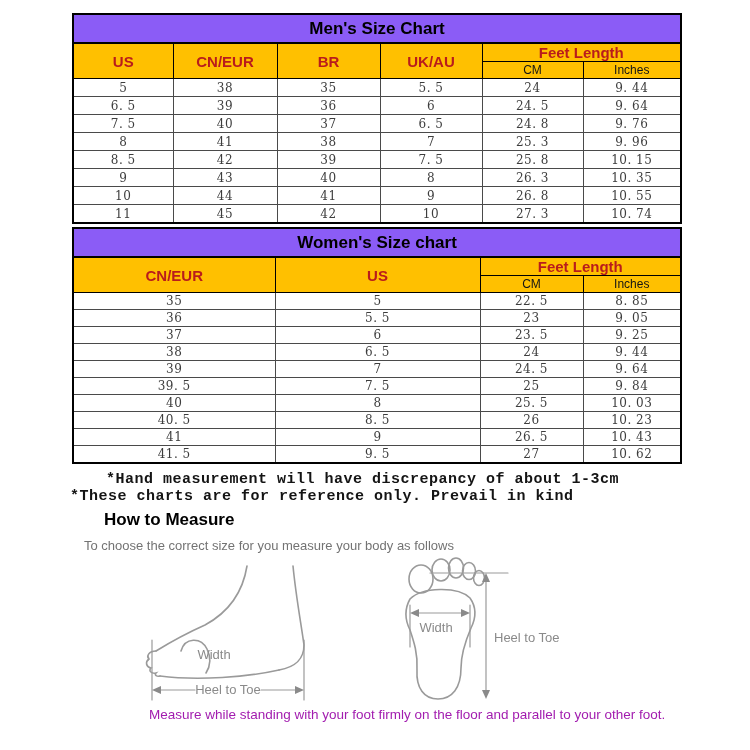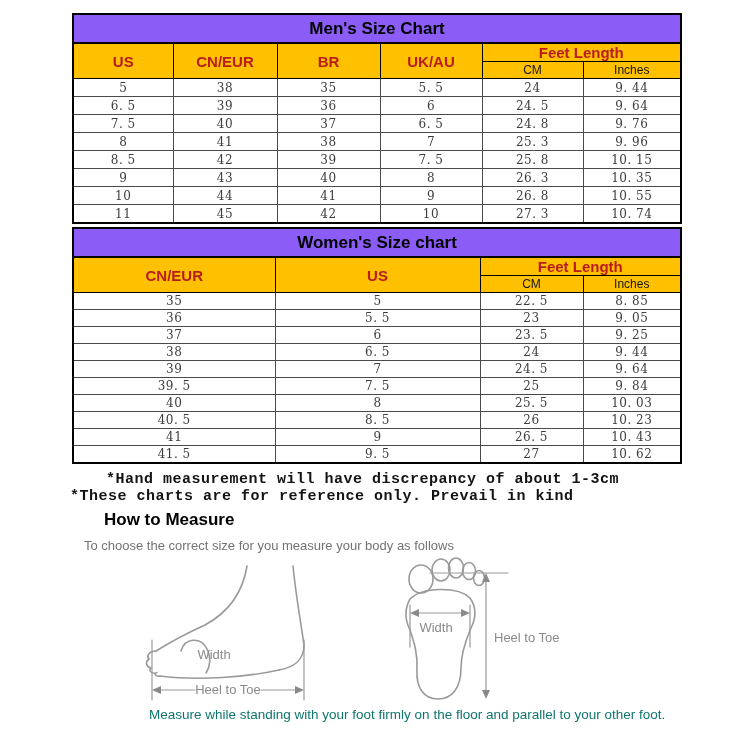--- a/index.html
+++ b/index.html
@@ -44,21 +44,21 @@
   #note-2 { top:488px; }
 
   #how-to-measure-heading {
     position:absolute; left:84px; top:510px; color:#000000;
     font-size:17px; font-weight:bold;margin-left:20px;
   }
   #how-to-measure-subtext {
     position:absolute; left:84px; top:538px; color:#737373; font-size:13px;
   }
   #measure-caption {
-    position:absolute; left:149px; top:707px; color:#0f766e; font-size:13.5px;
+    position:absolute; left:149px; top:707px; color:#a21caf; font-size:13.5px;
   }
   .diagram { position:absolute; }
   #foot-side-view { left:143px; top:563px; }
   #foot-top-view  { left:390px; top:555px; }
   .diagram path, .diagram ellipse, .diagram line { fill:none; stroke:#9a9a9a; stroke-width:1.6; stroke-linecap:round; }
   .diagram .measure { stroke-width:1.2; }
   .diagram polygon { fill:#8a8a8a; stroke:none; }
   .diagram text { fill:#8a8a8a; font-family:"Liberation Sans", sans-serif; font-size:13px; }
 </style>
 </head>

